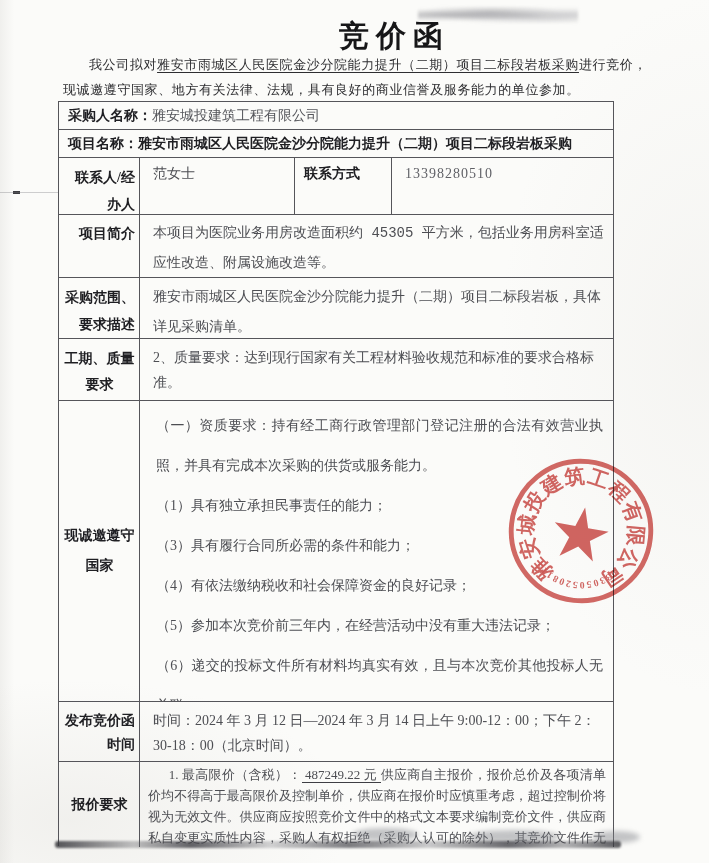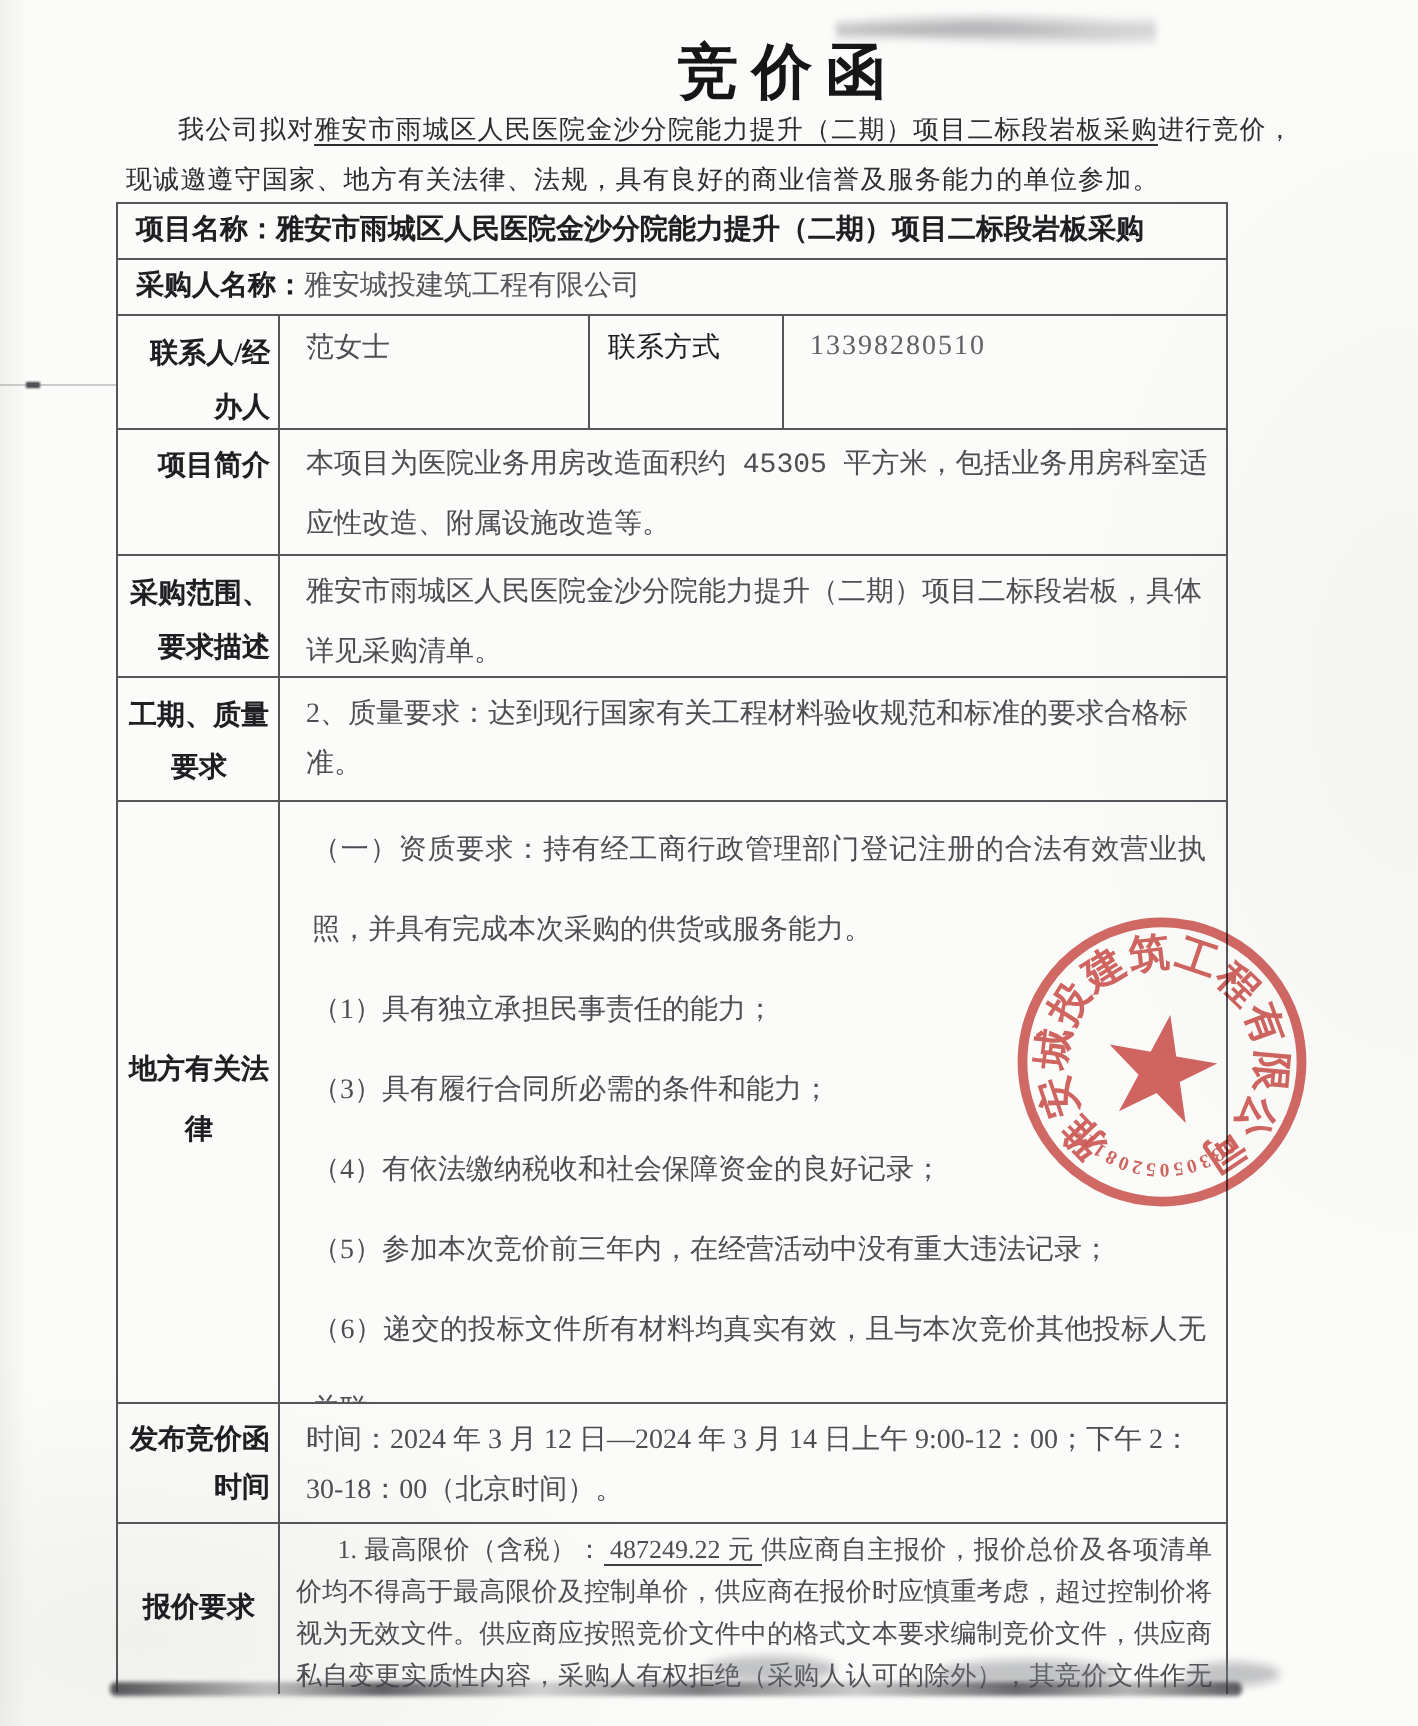--- a/index.html
+++ b/index.html
@@ -50,21 +50,21 @@
     padding:6px 4px 0 5px; line-height:27px;text-align:right;
   }
   .vc{ display:flex; flex-direction:column; justify-content:center; align-items:center; padding-top:0; text-align:center; }
   .content{ flex:1 1 auto; color:#4d4e53; padding:6px 8px 0 13px; }
   .full{ flex:1 1 auto; padding:0 8px 0 9px; line-height:27px; }
   .full .k{ font-weight:bold; color:#1f1f23; }
   .gray{ color:#55565b; }
   .r1,.r2{ height:28px; }
   .r3{ height:57px; }
   .r3 .c-name{ width:155px; flex:0 0 155px; padding-top:7px; }
-  .r3 .c-mlabel{ width:97px; flex:0 0 97px; font-weight:normal; color:#1f1f23; padding-top:7px; padding-left:9px; }
+  .r3 .c-mlabel{ width:97px; flex:0 0 97px; font-weight:bold; color:#1f1f23; padding-top:7px; padding-left:9px; }
   .r3 .c-phone{ padding-top:8px; padding-left:13px; letter-spacing:1px; color:#606167; }
   .r4{ height:63px;font-family:Liberation Mono, monospace; } .r4 .content{ line-height:30px; padding-top:3px; }
   .r5{ height:61px; } .r5 .content{ line-height:30px; padding-top:4px;font-family:Liberation Mono, monospace; }
   .r6{ height:62px; } .r6 .content{ line-height:25px; padding-top:6px; }
   .r6 .lbl{ line-height:26px; padding-top:4px; }
   .r7{ height:301px; } .r7 .content{ line-height:40px; padding-top:5px; padding-left:16px; text-align:justify; padding-right:10px; }
   .r7 .lbl{ line-height:30px; }
   .r8{ height:60px; } .r8 .content{ line-height:25px; padding-top:6px; }
   .r8 .lbl{ line-height:24px; padding-top:7px; }
   .r9{ height:85px; } .r9 .content{ font-size:13px; line-height:21px; padding-top:2px; text-align:justify; padding-right:7px; padding-left:8px; }
@@ -100,26 +100,26 @@
 
 <div class="page">
 
   <div class="title">竞价函</div>
   <div class="smudge-title"></div>
 
   <p class="intro"><span>我公司拟对</span><span class="u">雅安市雨城区人民医院金沙分院能力提升（二期）项目二标段岩板采购</span><span>进行竞价，现诚邀遵守国家、地方有关法律、法规，具有良好的商业信誉及服务能力的单位参加。</span></p>
 
   <div class="tbl">
 
+    <div class="row r2">
+      <div class="cell full"><span class="k">采购人名称：</span><span class="gray">雅安城投建筑工程有限公司</span></div>
+    </div>
+
     <div class="row r1">
       <div class="cell full"><span class="k">项目名称：</span><span class="k">雅安市雨城区人民医院金沙分院能力提升（二期）项目二标段岩板采购</span></div>
-    </div>
-
-    <div class="row r2">
-      <div class="cell full"><span class="k">采购人名称：</span><span class="gray">雅安城投建筑工程有限公司</span></div>
     </div>
 
     <div class="row r3">
       <div class="cell lbl">联系人/经办人</div>
       <div class="cell content c-name">范女士</div>
       <div class="cell content c-mlabel">联系方式</div>
       <div class="cell content c-phone num">13398280510</div>
     </div>
 
     <div class="row r4">
@@ -133,21 +133,21 @@
     </div>
 
     <div class="row r6">
       <div class="cell lbl vc">工期、质量要求</div>
       <div class="cell content">
         <div>2、质量要求：达到现行国家有关工程材料验收规范和标准的要求合格标准。</div>
       </div>
     </div>
 
     <div class="row r7">
-      <div class="cell lbl vc">地方有关法律</div>
+      <div class="cell lbl vc">现诚邀遵守国家</div>
       <div class="cell content">
         <div>（一）资质要求：持有经工商行政管理部门登记注册的合法有效营业执照，并具有完成本次采购的供货或服务能力。</div>
         <div>（1）具有独立承担民事责任的能力；</div>
         <div>（3）具有履行合同所必需的条件和能力；</div>
         <div>（4）有依法缴纳税收和社会保障资金的良好记录；</div>
         <div>（5）参加本次竞价前三年内，在经营活动中没有重大违法记录；</div>
         <div>（6）递交的投标文件所有材料均真实有效，且与本次竞价其他投标人无关联；</div>
 
       </div>
     </div>

